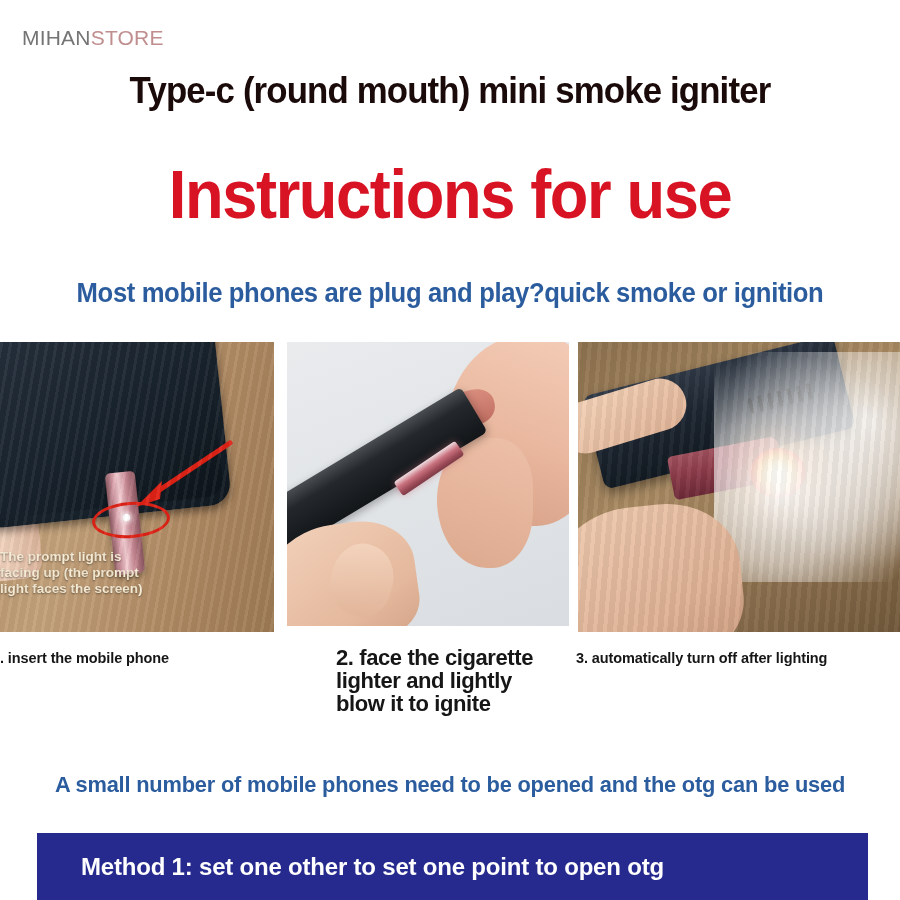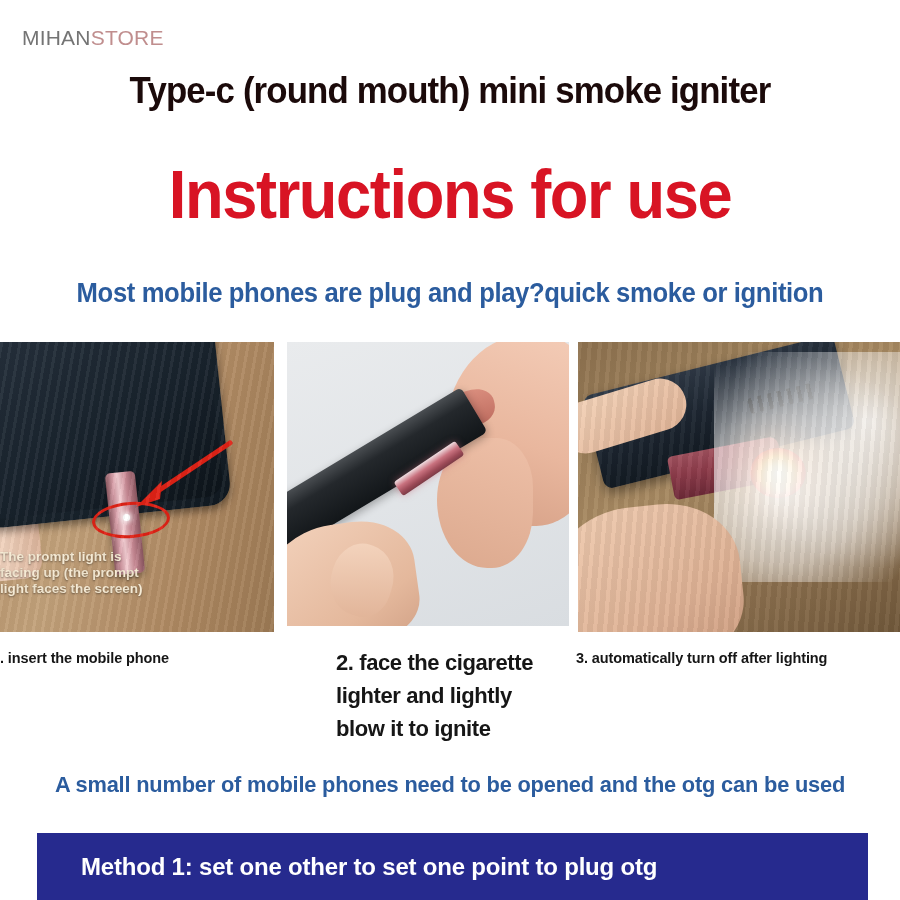--- a/index.html
+++ b/index.html
@@ -328,21 +328,21 @@
   .cap-1 {
     left: -8px;
     top: 650px;
     font-size: 14.5px;
     letter-spacing: -0.1px;
   }
   .cap-2 {
     left: 336px;
     top: 646px;
     font-size: 22px;
-    line-height: 33px;
+    line-height: 23px;
     letter-spacing: -0.4px;
   }
   .cap-3 {
     left: 576px;
     top: 650px;
     font-size: 14.5px;
     letter-spacing: -0.1px;
   }
 
   
@@ -440,16 +440,16 @@
 
   <div class="cap cap-1">1. insert the mobile phone</div>
   <div class="cap cap-2">2. face the cigarette
 lighter and lightly
 blow it to ignite</div>
   <div class="cap cap-3">3. automatically turn off after lighting</div>
 
   <div class="lead-blue-2">A small number of mobile phones need to be opened and the otg can be used</div>
 
   <div class="method-banner">
-    <div class="m-text">Method 1: set one other to set one point to plug otg</div>
+    <div class="m-text">Method 1: set one other to set one point to open otg</div>
   </div>
 
 </div>
 
 </body></html>

